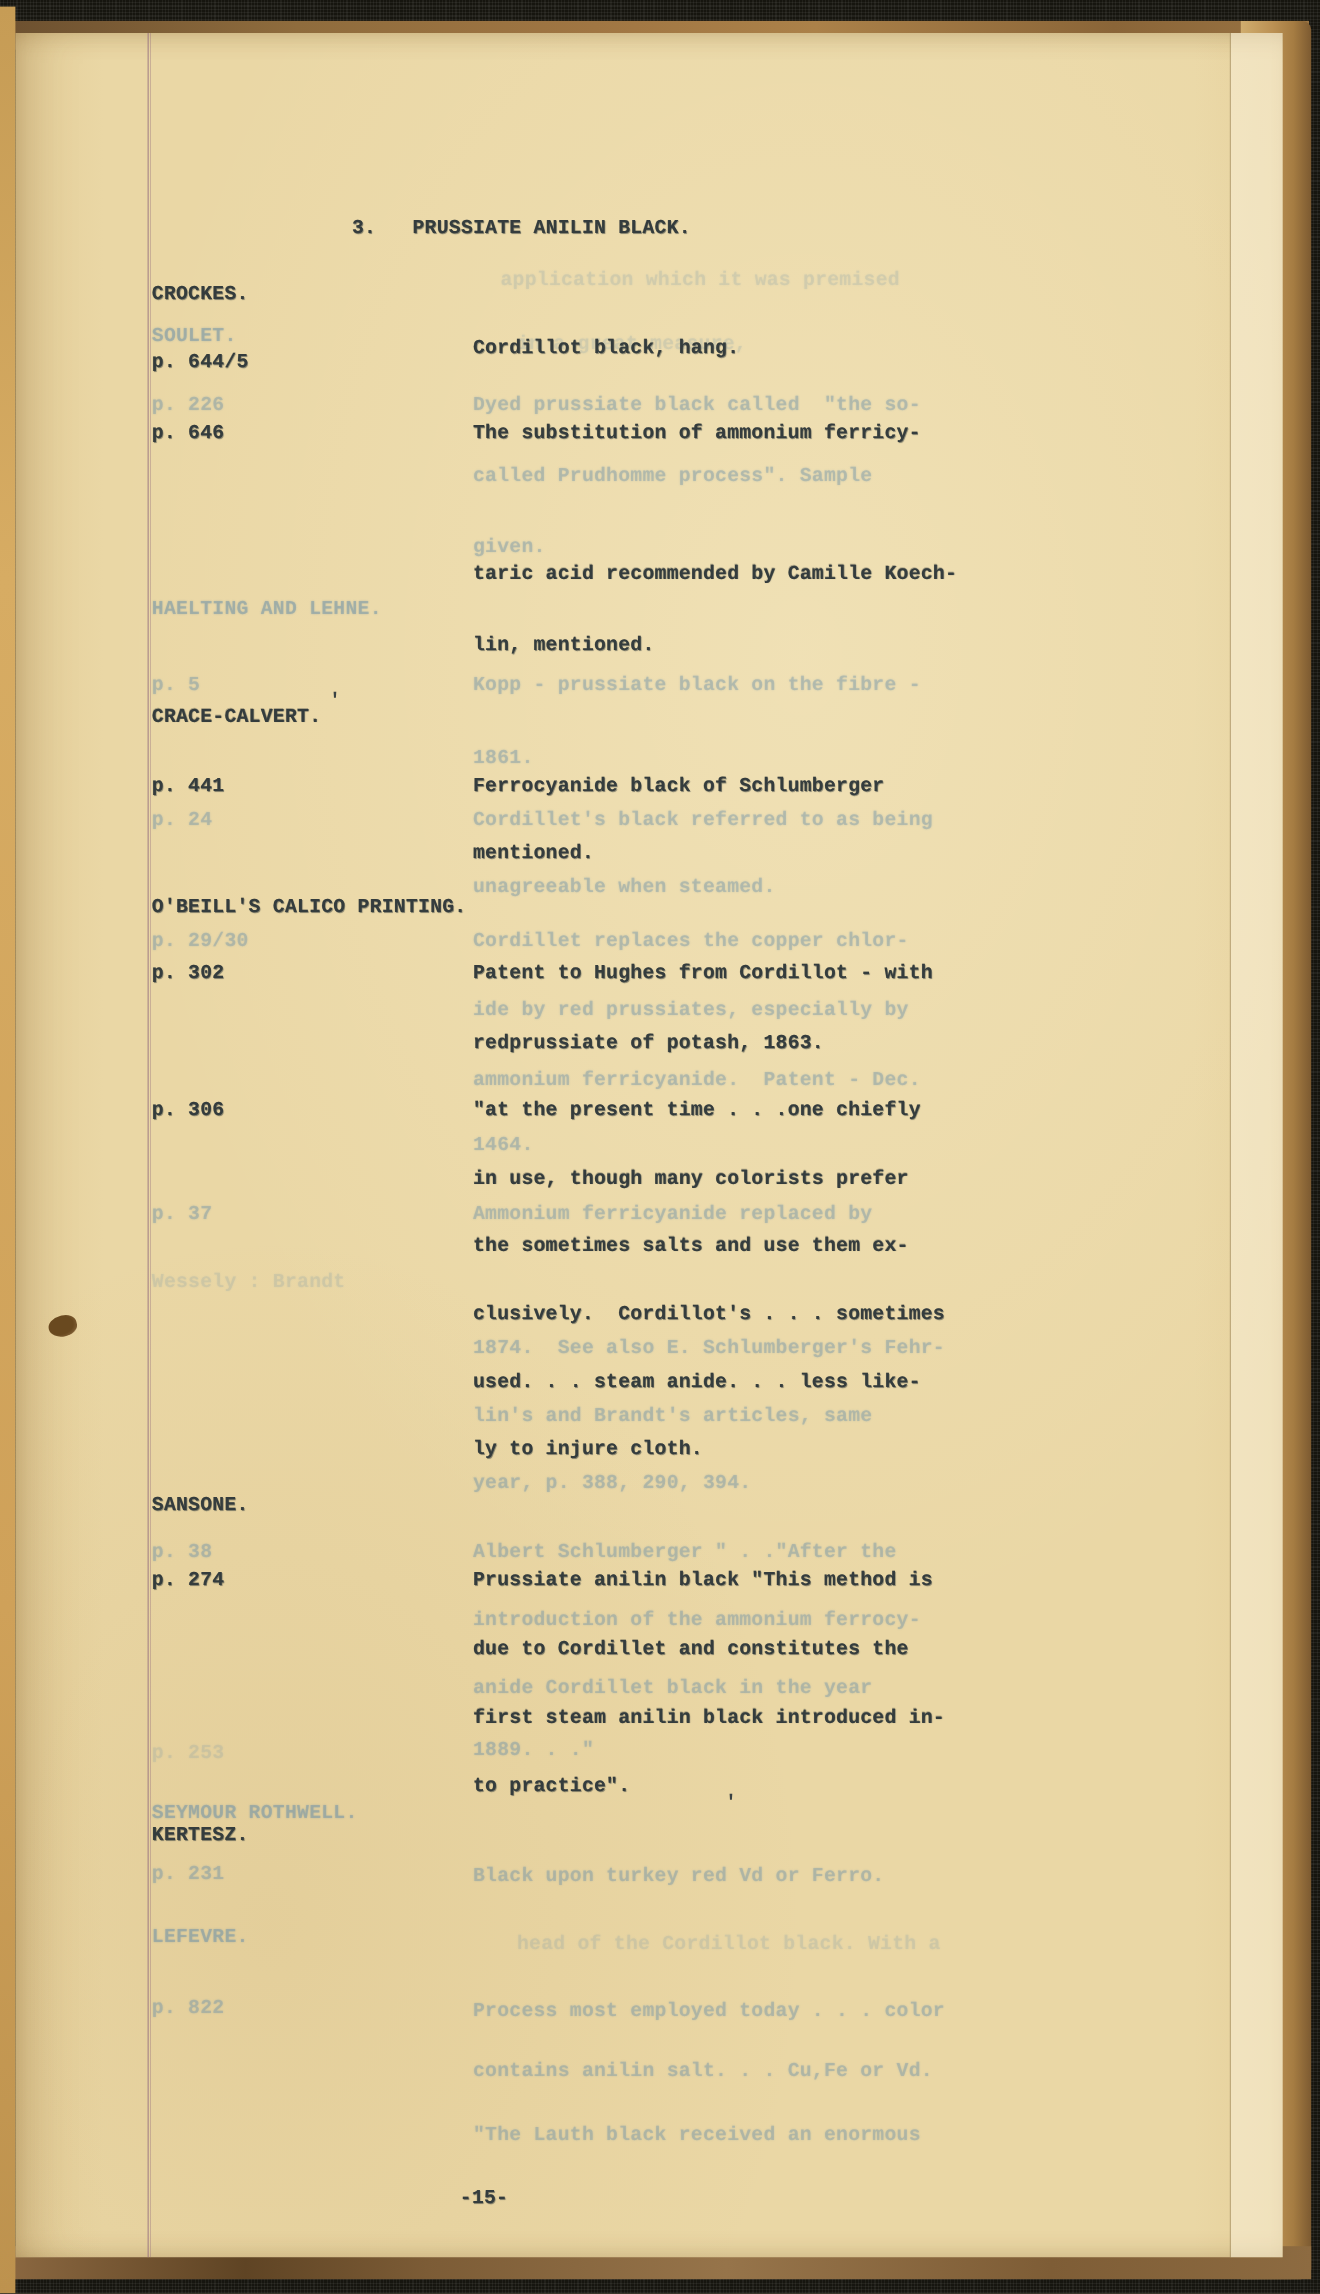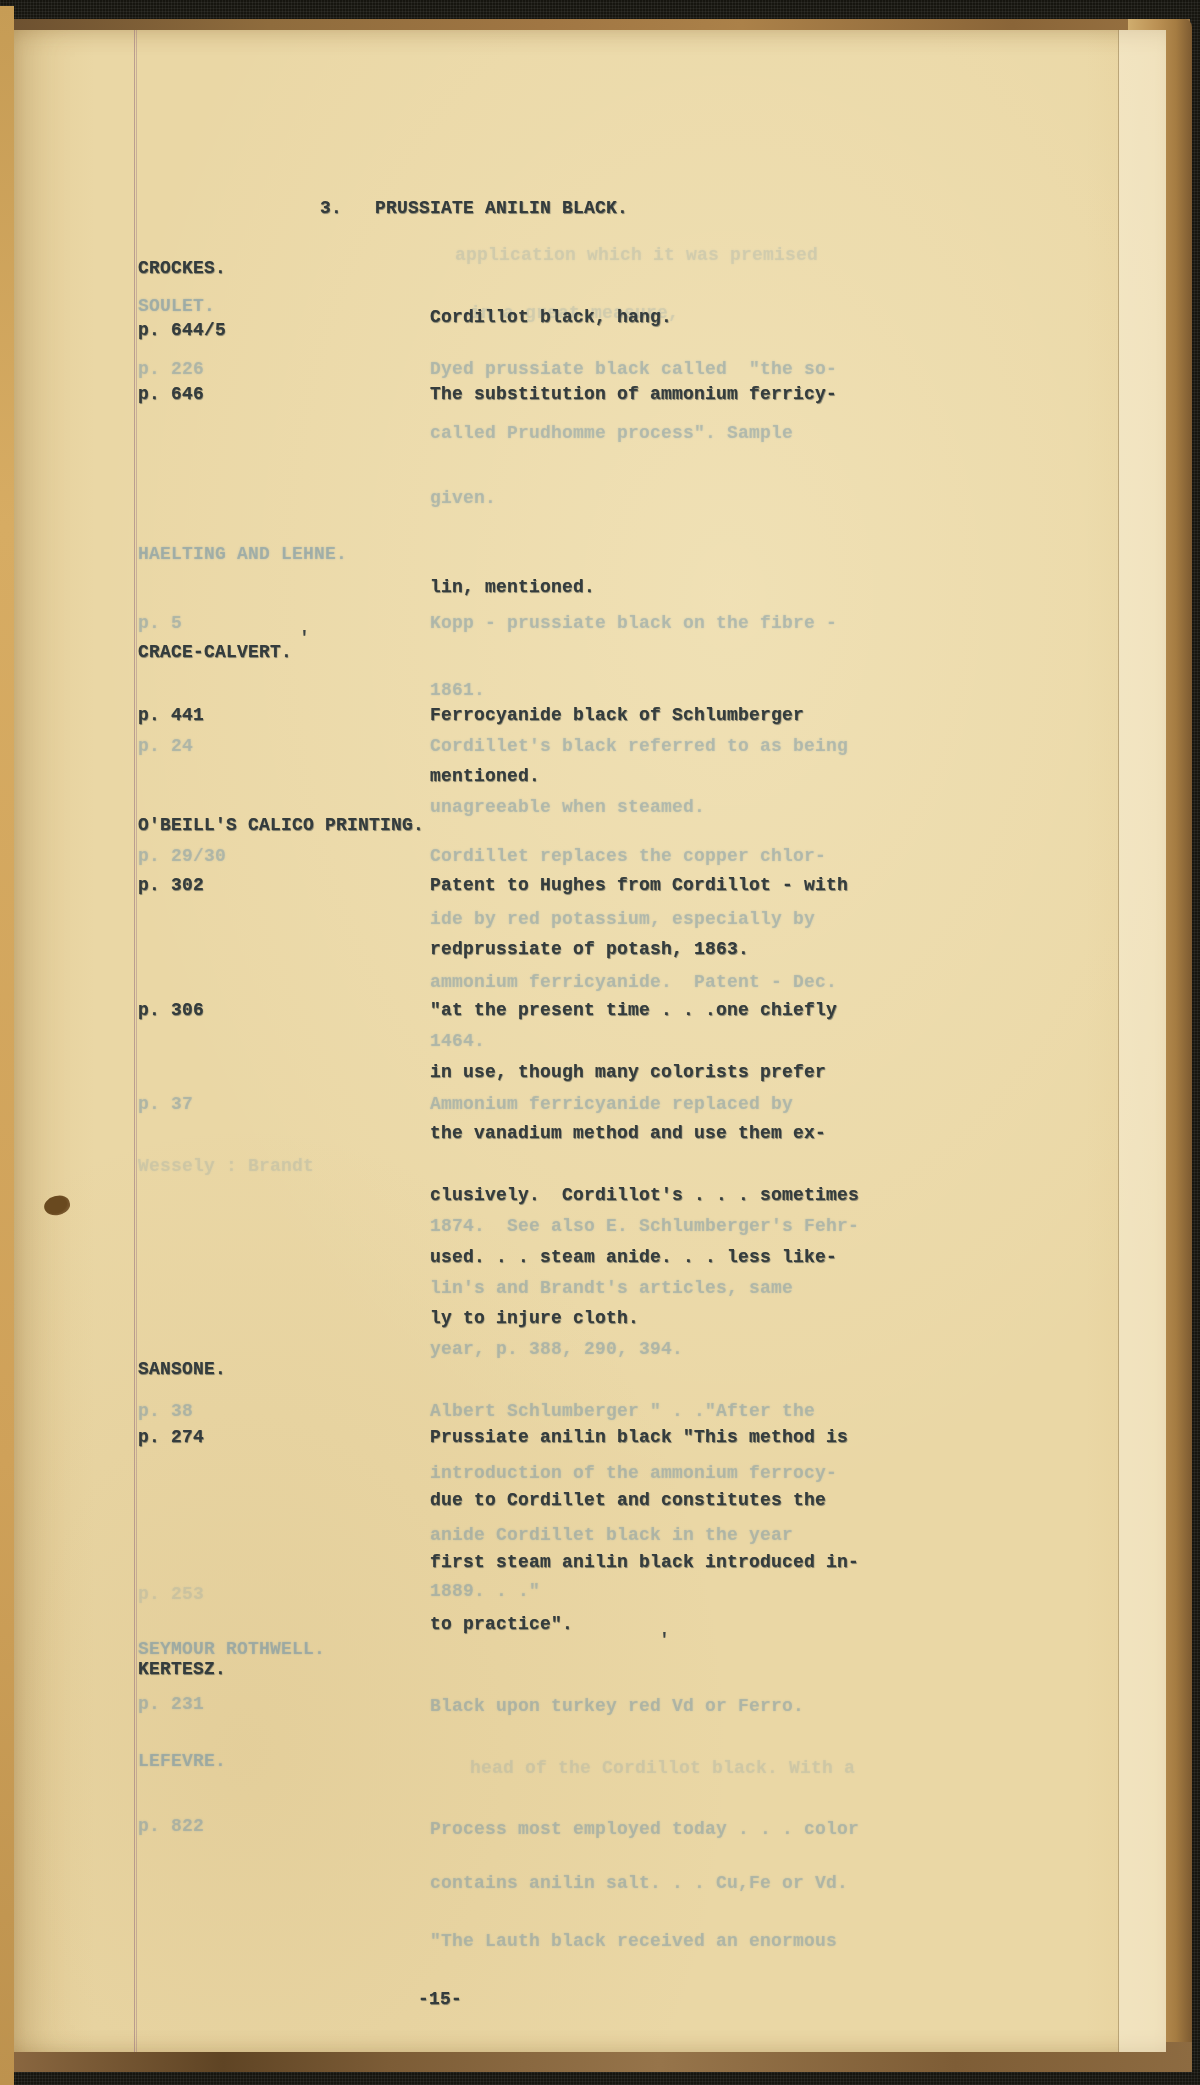--- a/index.html
+++ b/index.html
@@ -98,21 +98,21 @@
   <div class="ln g-faint" style="left:455px;top:244px">application which it was premised</div>
   <div class="ln g-faint" style="left:470px;top:302px">in a great measure,</div>
   <div class="ln g" style="left:430px;top:358px">Dyed prussiate black called  "the so-</div>
   <div class="ln g" style="left:430px;top:422px">called Prudhomme process". Sample</div>
   <div class="ln g" style="left:430px;top:487px">given.</div>
   <div class="ln g" style="left:430px;top:612px">Kopp - prussiate black on the fibre -</div>
   <div class="ln g" style="left:430px;top:679px">1861.</div>
   <div class="ln g" style="left:430px;top:735px">Cordillet's black referred to as being</div>
   <div class="ln g" style="left:430px;top:796px">unagreeable when steamed.</div>
   <div class="ln g" style="left:430px;top:845px">Cordillet replaces the copper chlor-</div>
-  <div class="ln g" style="left:430px;top:908px">ide by red potassium, especially by</div>
+  <div class="ln g" style="left:430px;top:908px">ide by red prussiates, especially by</div>
   <div class="ln g" style="left:430px;top:971px">ammonium ferricyanide.  Patent - Dec.</div>
   <div class="ln g" style="left:430px;top:1030px">1464.</div>
   <div class="ln g" style="left:430px;top:1093px">Ammonium ferricyanide replaced by</div>
   <div class="ln g" style="left:430px;top:1215px">1874.  See also E. Schlumberger's Fehr-</div>
   <div class="ln g" style="left:430px;top:1277px">lin's and Brandt's articles, same</div>
   <div class="ln g" style="left:430px;top:1338px">year, p. 388, 290, 394.</div>
   <div class="ln g" style="left:430px;top:1400px">Albert Schlumberger " . ."After the</div>
   <div class="ln g" style="left:430px;top:1462px">introduction of the ammonium ferrocy-</div>
   <div class="ln g" style="left:430px;top:1524px">anide Cordillet black in the year</div>
   <div class="ln g" style="left:430px;top:1580px">1889. . ."</div>
@@ -122,35 +122,36 @@
   <div class="ln g" style="left:430px;top:1872px">contains anilin salt. . . Cu,Fe or Vd.</div>
   <div class="ln g" style="left:430px;top:1930px">"The Lauth black received an enormous</div>
 
   <div class="ln ink" style="left:320px;top:197px">3.   PRUSSIATE ANILIN BLACK.</div>
 
   <div class="ln ink" style="left:138px;top:257px">CROCKES.</div>
   <div class="ln ink" style="left:138px;top:319px">p. 644/5</div>
   <div class="ln ink" style="left:430px;top:306px">Cordillot black, hang.</div>
   <div class="ln ink" style="left:138px;top:383px">p. 646</div>
   <div class="ln ink" style="left:430px;top:383px">The substitution of ammonium ferricy-</div>
+  <div class="ln ink" style="left:430px;top:511px">taric acid recommended by Camille Koech-</div>
   <div class="ln ink" style="left:430px;top:576px">lin, mentioned.</div>
 
   <div class="ln ink" style="left:138px;top:641px">CRACE-CALVERT.</div>
   <div class="ln ink" style="left:138px;top:704px">p. 441</div>
   <div class="ln ink" style="left:430px;top:704px">Ferrocyanide black of Schlumberger</div>
   <div class="ln ink" style="left:430px;top:765px">mentioned.</div>
 
   <div class="ln ink" style="left:138px;top:814px">O'BEILL'S CALICO PRINTING.</div>
   <div class="ln ink" style="left:138px;top:874px">p. 302</div>
   <div class="ln ink" style="left:430px;top:874px">Patent to Hughes from Cordillot - with</div>
   <div class="ln ink" style="left:430px;top:938px">redprussiate of potash, 1863.</div>
   <div class="ln ink" style="left:138px;top:999px">p. 306</div>
   <div class="ln ink" style="left:430px;top:999px">"at the present time . . .one chiefly</div>
   <div class="ln ink" style="left:430px;top:1061px">in use, though many colorists prefer</div>
-  <div class="ln ink" style="left:430px;top:1122px">the vanadium method and use them ex-</div>
+  <div class="ln ink" style="left:430px;top:1122px">the sometimes salts and use them ex-</div>
   <div class="ln ink" style="left:430px;top:1184px">clusively.  Cordillot's . . . sometimes</div>
   <div class="ln ink" style="left:430px;top:1246px">used. . . steam anide. . . less like-</div>
   <div class="ln ink" style="left:430px;top:1307px">ly to injure cloth.</div>
 
   <div class="ln ink" style="left:138px;top:1358px">SANSONE.</div>
   <div class="ln ink" style="left:138px;top:1426px">p. 274</div>
   <div class="ln ink" style="left:430px;top:1426px">Prussiate anilin black "This method is</div>
   <div class="ln ink" style="left:430px;top:1489px">due to Cordillet and constitutes the</div>
   <div class="ln ink" style="left:430px;top:1551px">first steam anilin black introduced in-</div>
   <div class="ln ink" style="left:430px;top:1613px">to practice".</div>

